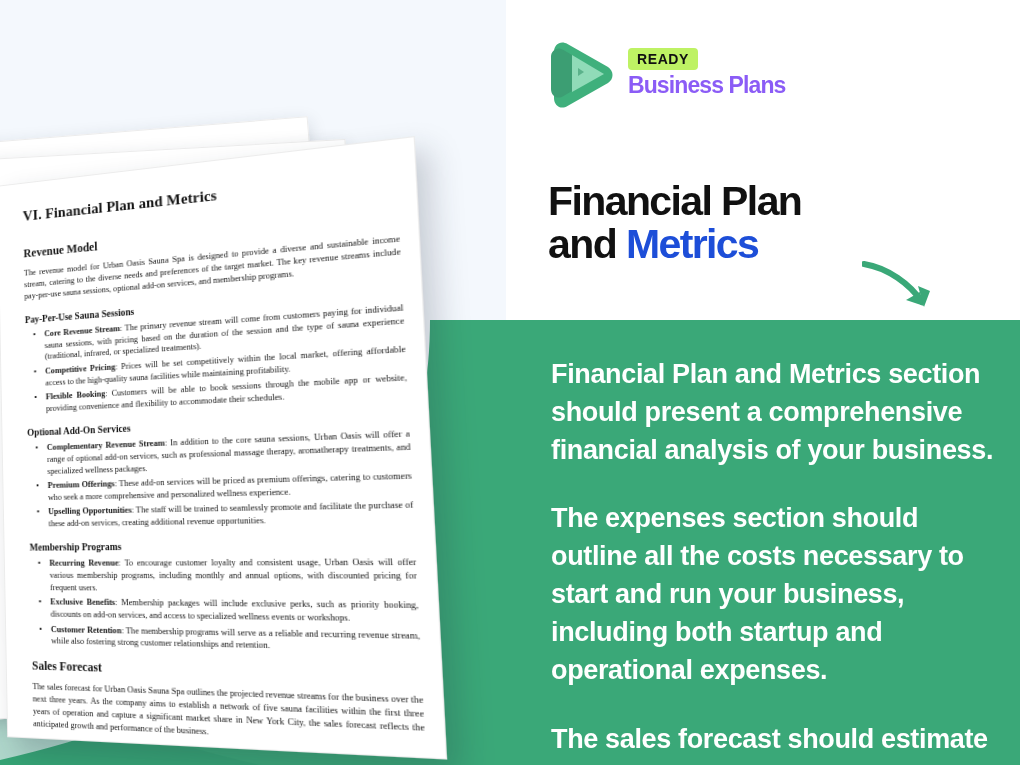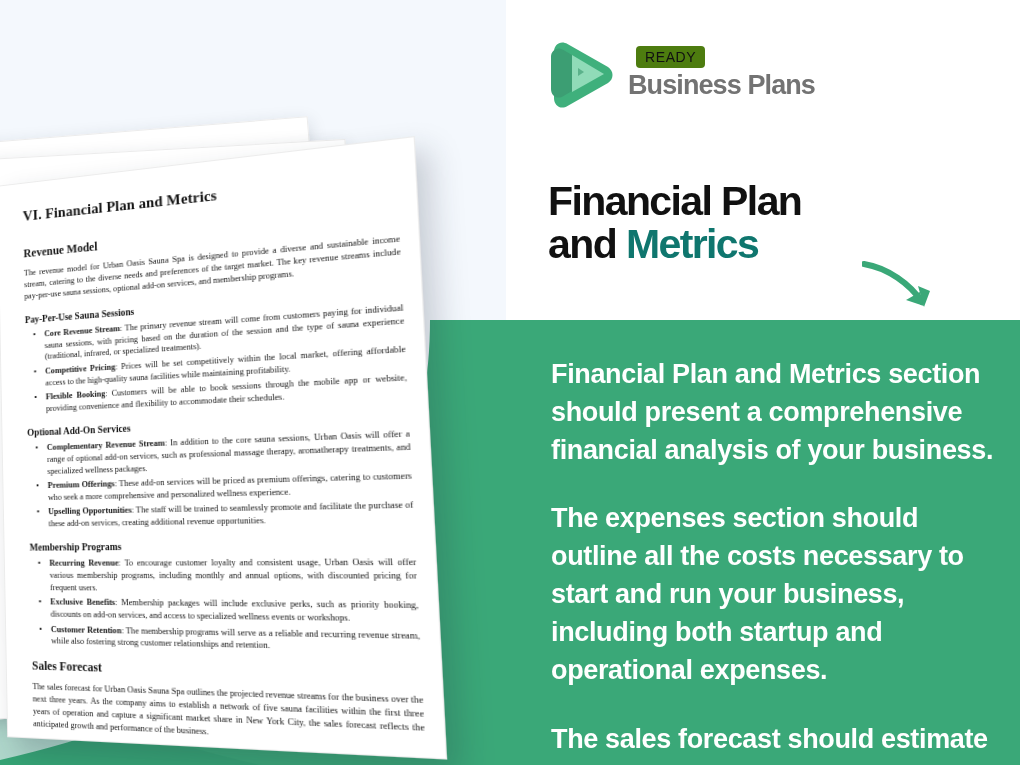--- a/index.html
+++ b/index.html
@@ -133,50 +133,49 @@
   .logo {
     position:absolute;
     left:548px; top:36px;
     display:flex; align-items:center; gap:14px;
   }
   .logo-mark { width:66px; height:74px; flex:none; }
   .logo-mark svg { display:block; }
   .logo-text { display:flex; flex-direction:column; gap:3px; }
   .ready-badge {
     align-self:flex-start;
-    background:#4d7c0f;
+    background:#bef264;
     color:#111111;
     font-size:14px;
-    font-weight:normal;
+    font-weight:bold;
     letter-spacing:.6px;
     padding:3px 9px 3px 9px;
     border-radius:4px;
     line-height:1.15;
-    margin-left:8px;
   }
   .brand-name {
-    font-size:27px;
+    font-size:23px;
     font-weight:bold;
-    color:#737373;
+    color:#8b5cf6;
     letter-spacing:-.9px;
     line-height:1.05;
   }
 
   
   .headline {
     position:absolute;
     left:548px; top:180px;
     width:430px;
     font-size:41px;
     font-weight:bold;
     line-height:1.06;
     letter-spacing:-1.6px;
     color:#111111;
   }
-  .headline .accent { color:#0f766e; }
+  .headline .accent { color:#1d4ed8; }
 
   
   .arrow {
     position:absolute;
     left:862px; top:258px;
     width:110px; height:62px;
   }
   .arrow svg { display:block; }
 
   

